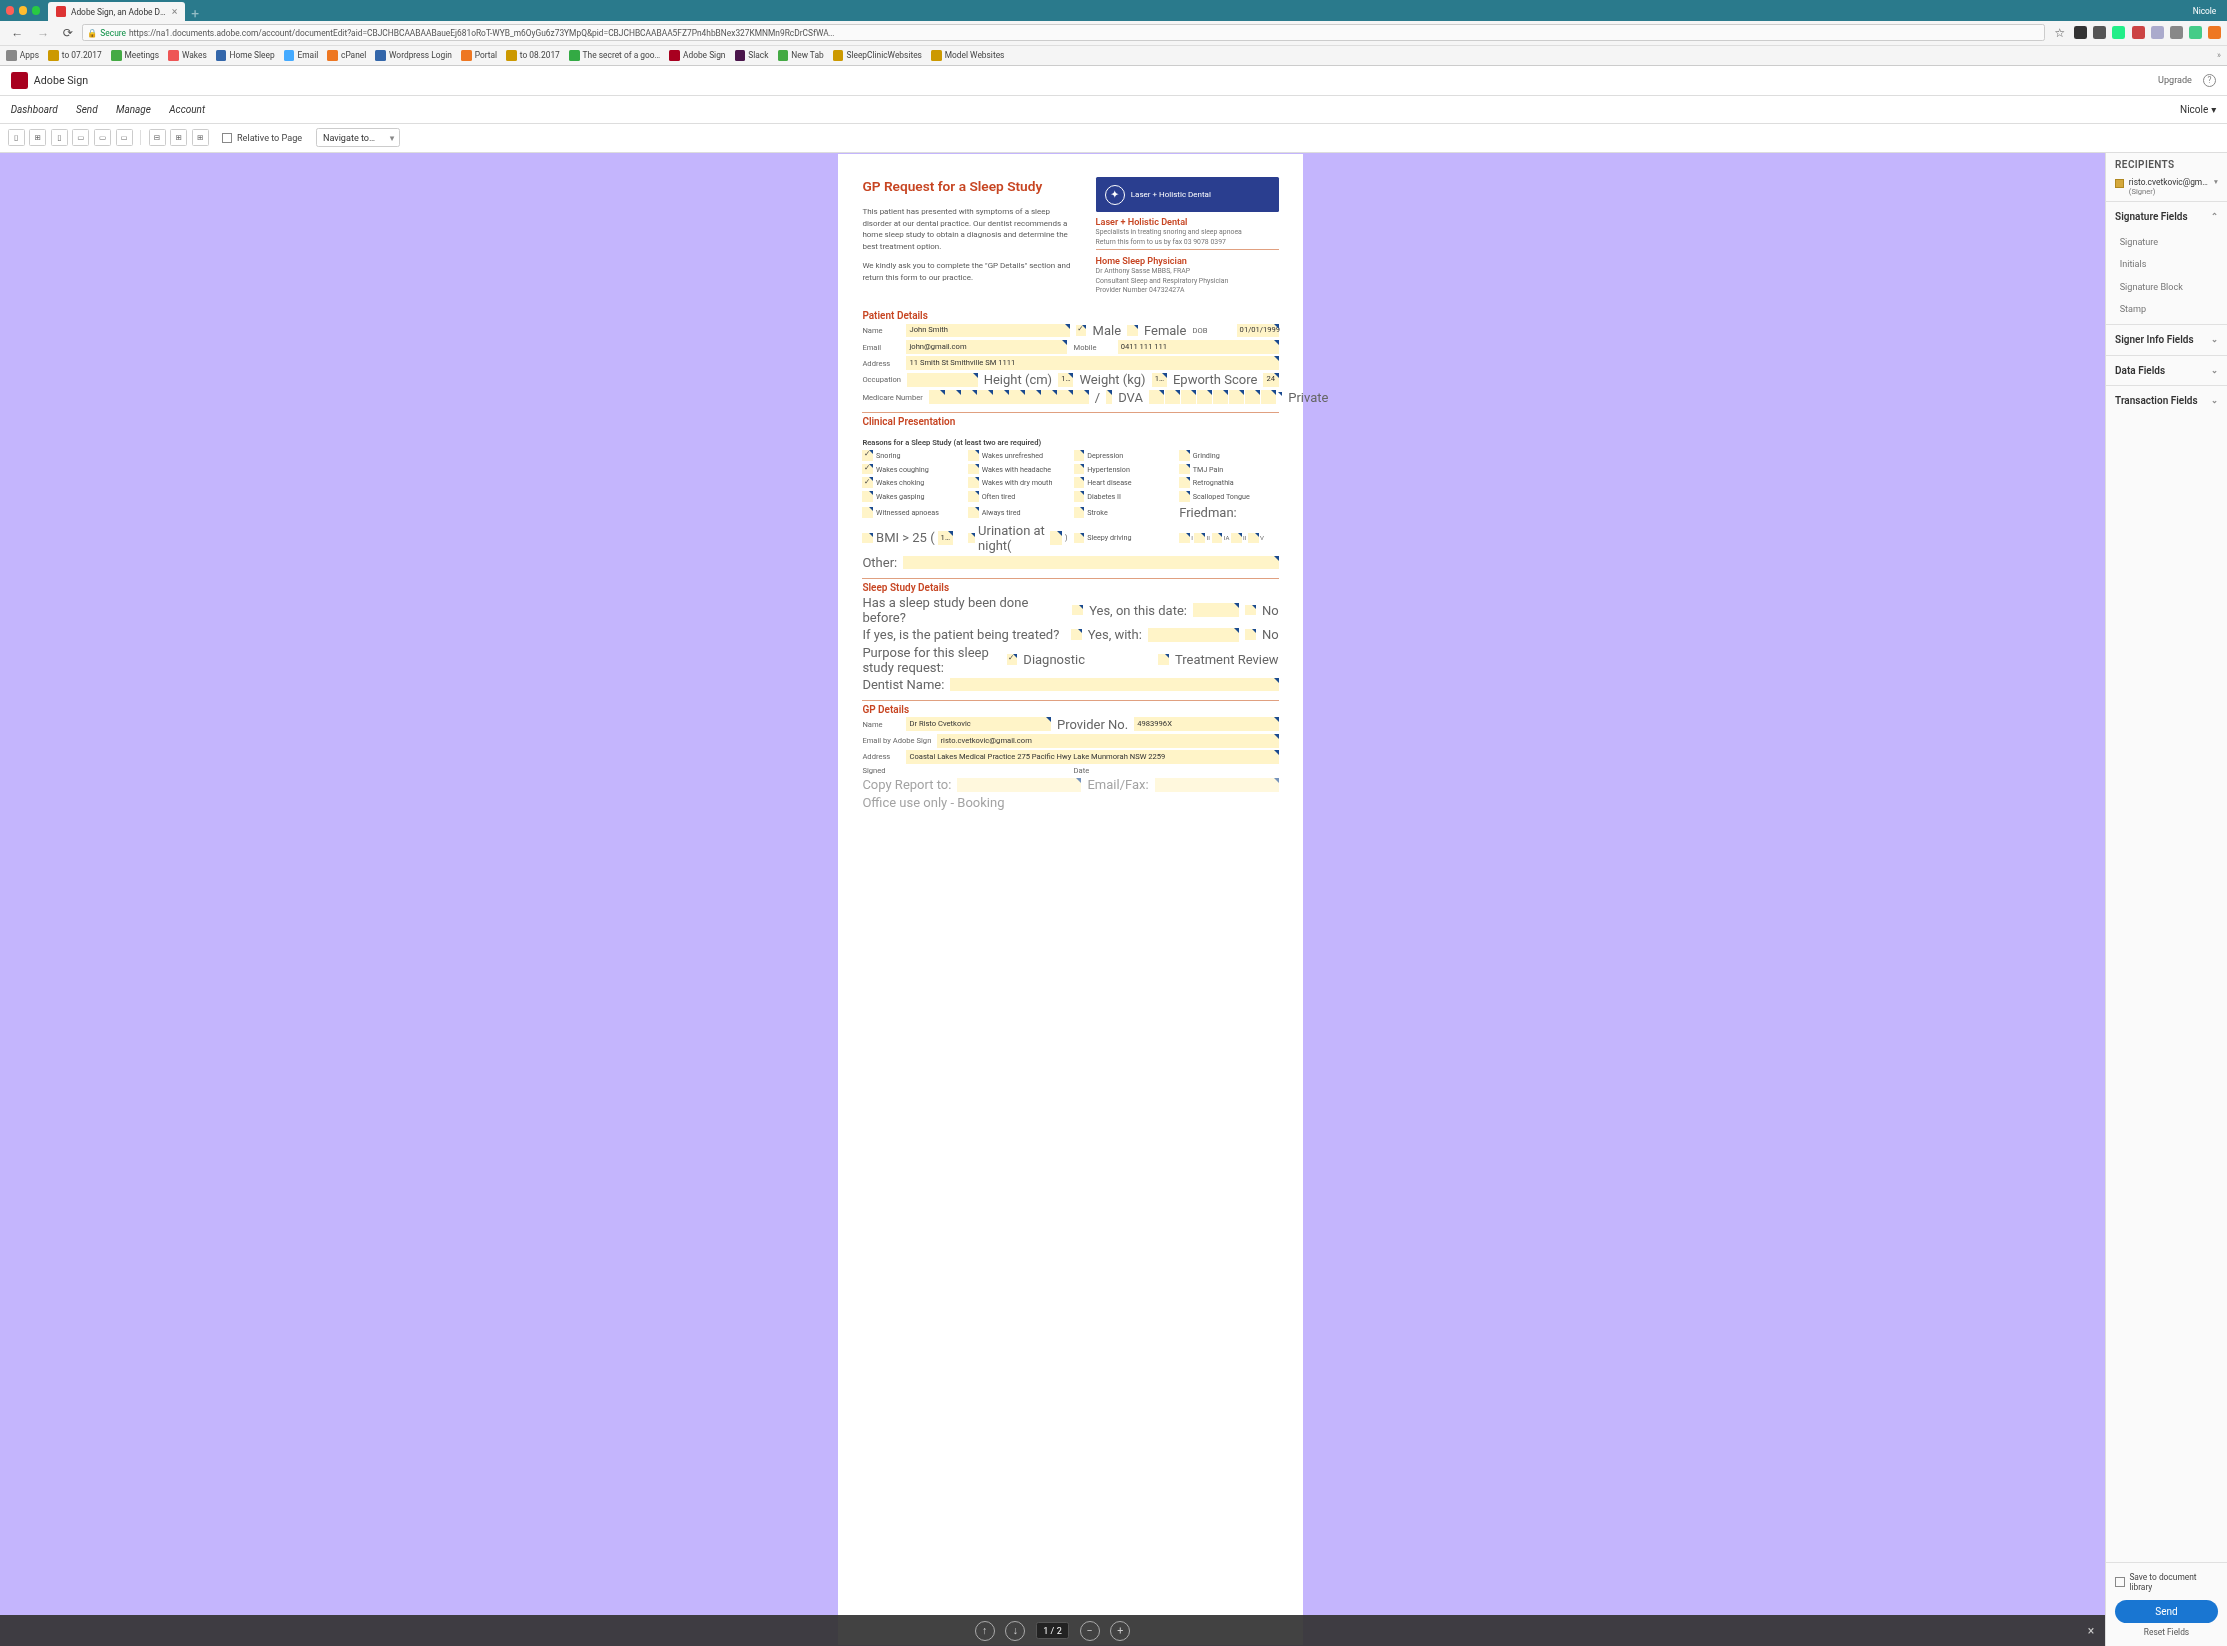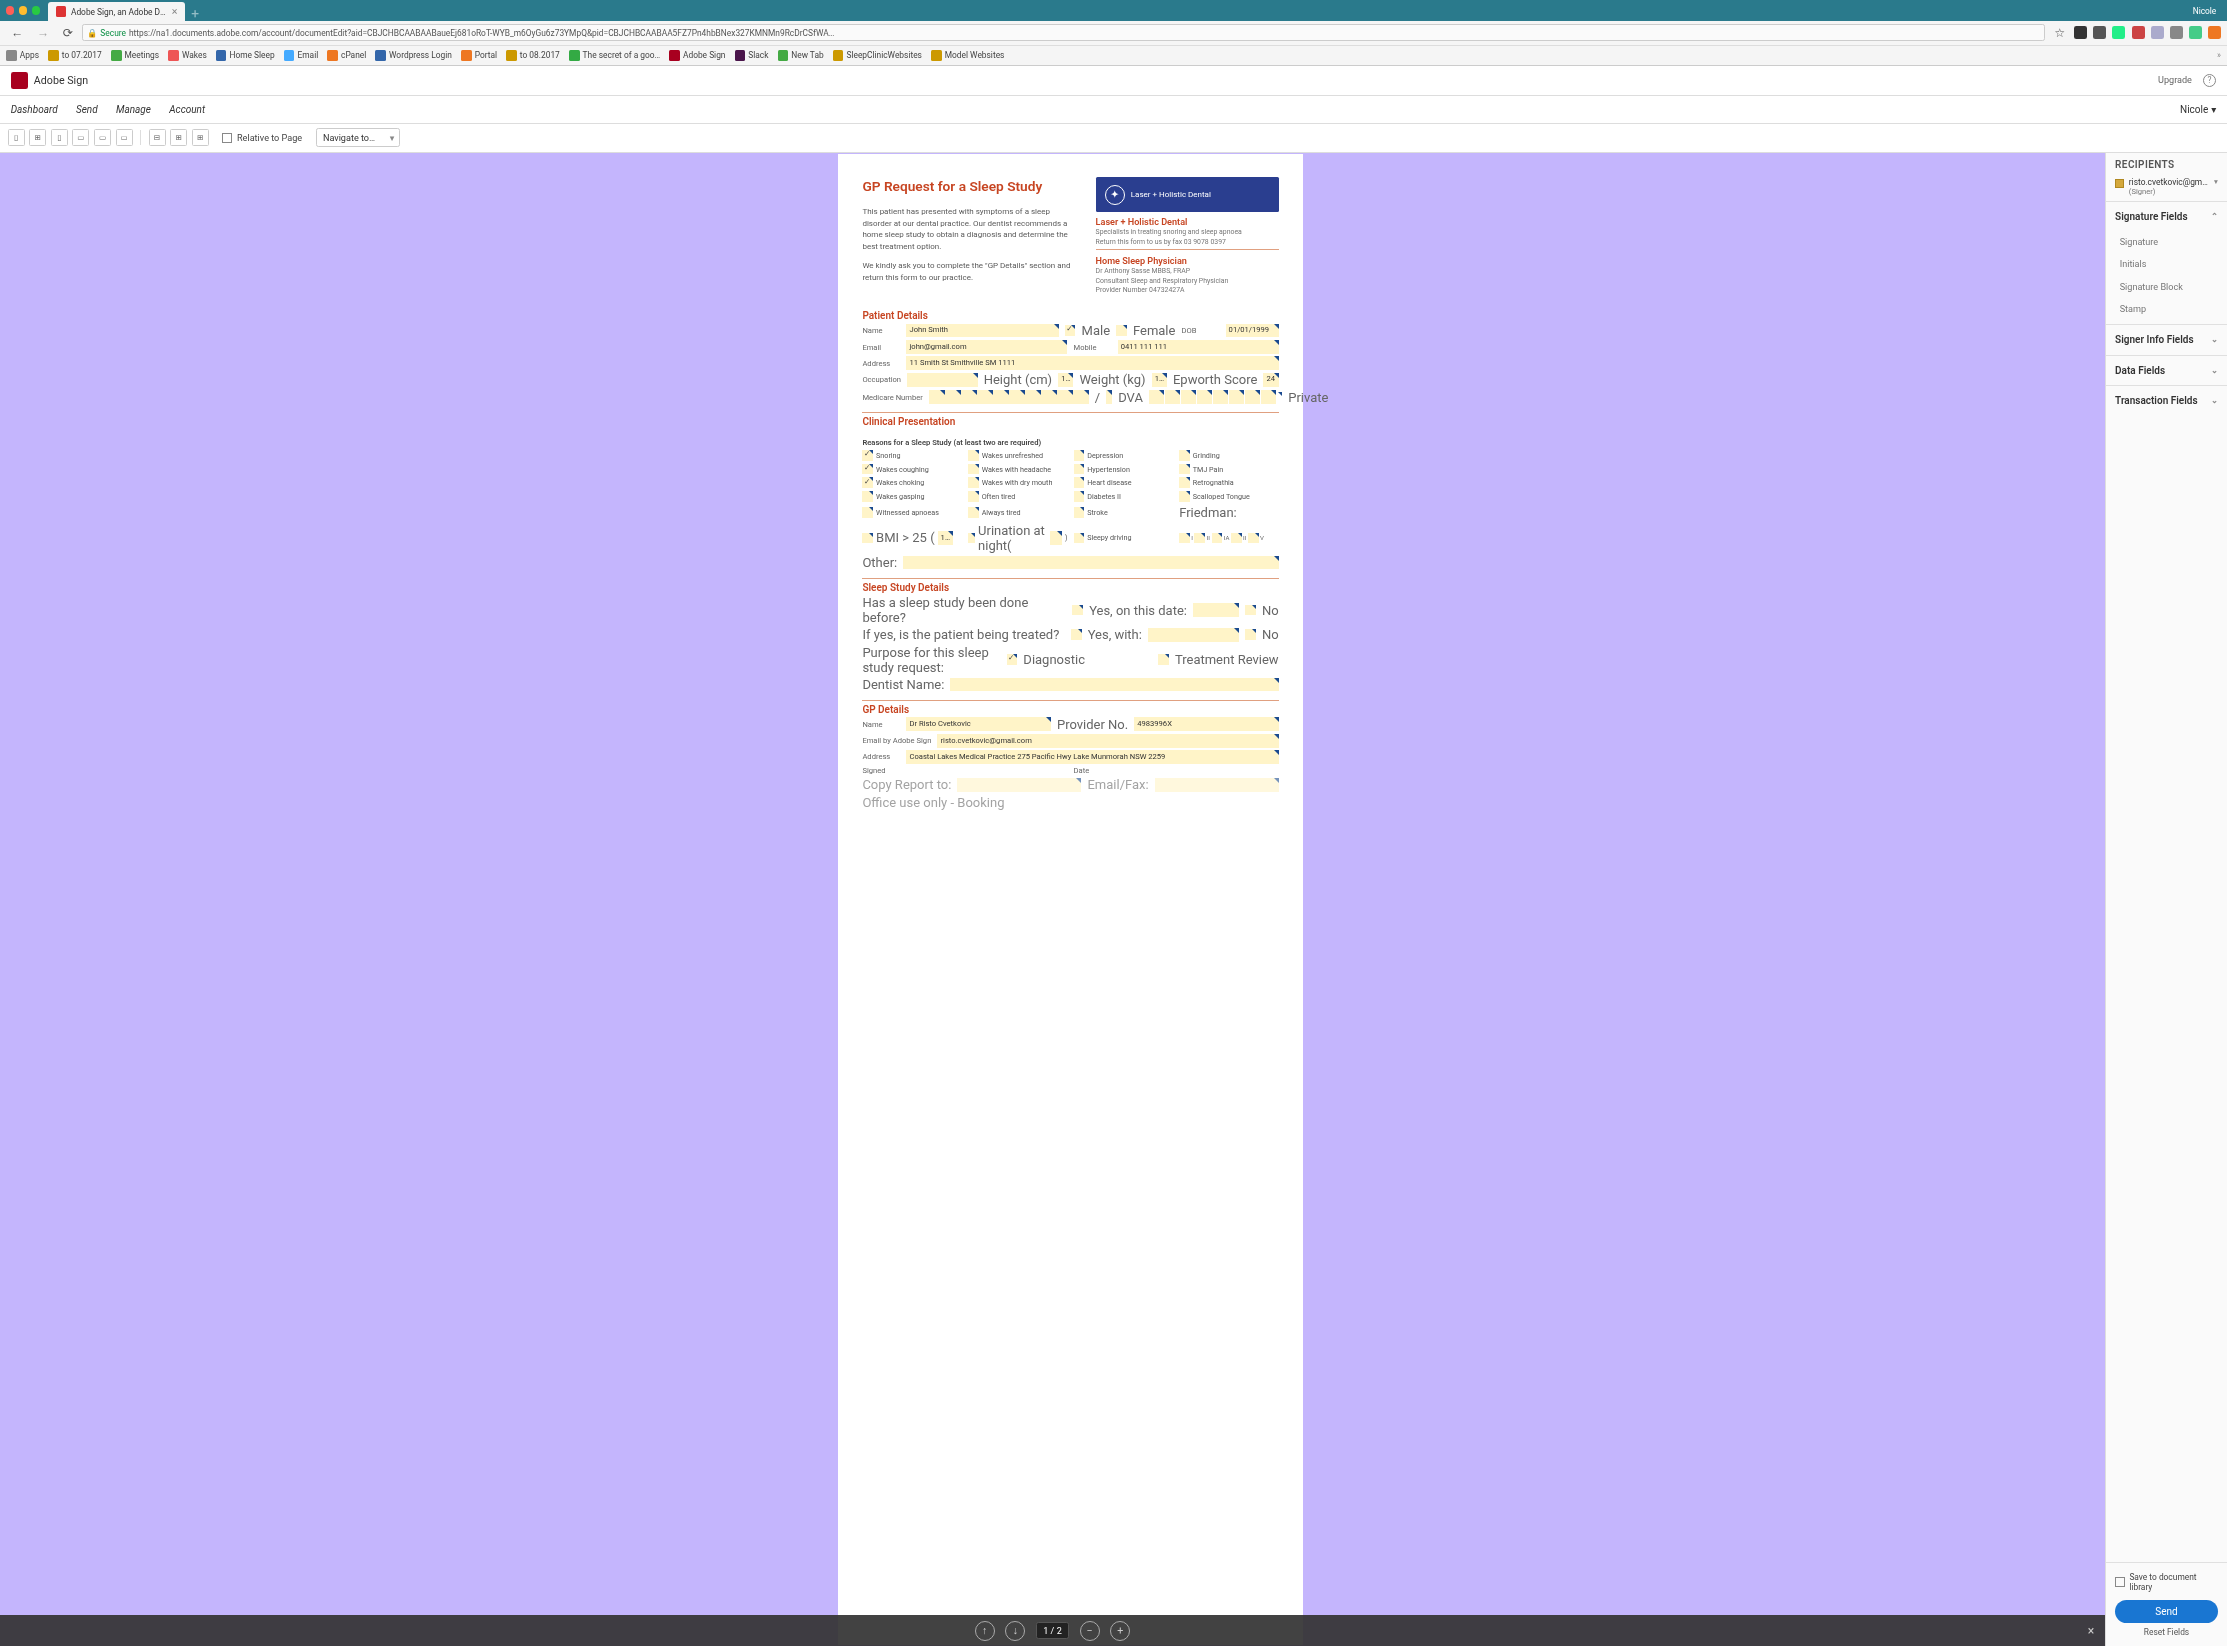--- a/index.html
+++ b/index.html
@@ -298,21 +298,21 @@
 
       <div class="section-title first">Patient Details</div>
       <div class="form-row">
         <span class="form-label">Name</span>
         <span class="field field-wide">John Smith</span>
         <span class="chk-field checked"></span>
           <span class="inline-label">Male</span>
         <span class="chk-field"></span>
           <span class="inline-label">Female</span>
         <span class="form-label">DOB</span>
-        <span class="field" style="width:53px">01/01/1999</span>
+        <span class="field" style="width:42px">01/01/1999</span>
       </div>
       <div class="form-row">
         <span class="form-label">Email</span>
         <span class="field field-wide">john@gmail.com</span>
         <span class="form-label">Mobile</span>
         <span class="field field-wide">0411 111 111</span>
       </div>
       <div class="form-row">
         <span class="form-label">Address</span>
         <span class="field field-wide">11 Smith St Smithville SM 1111</span>

